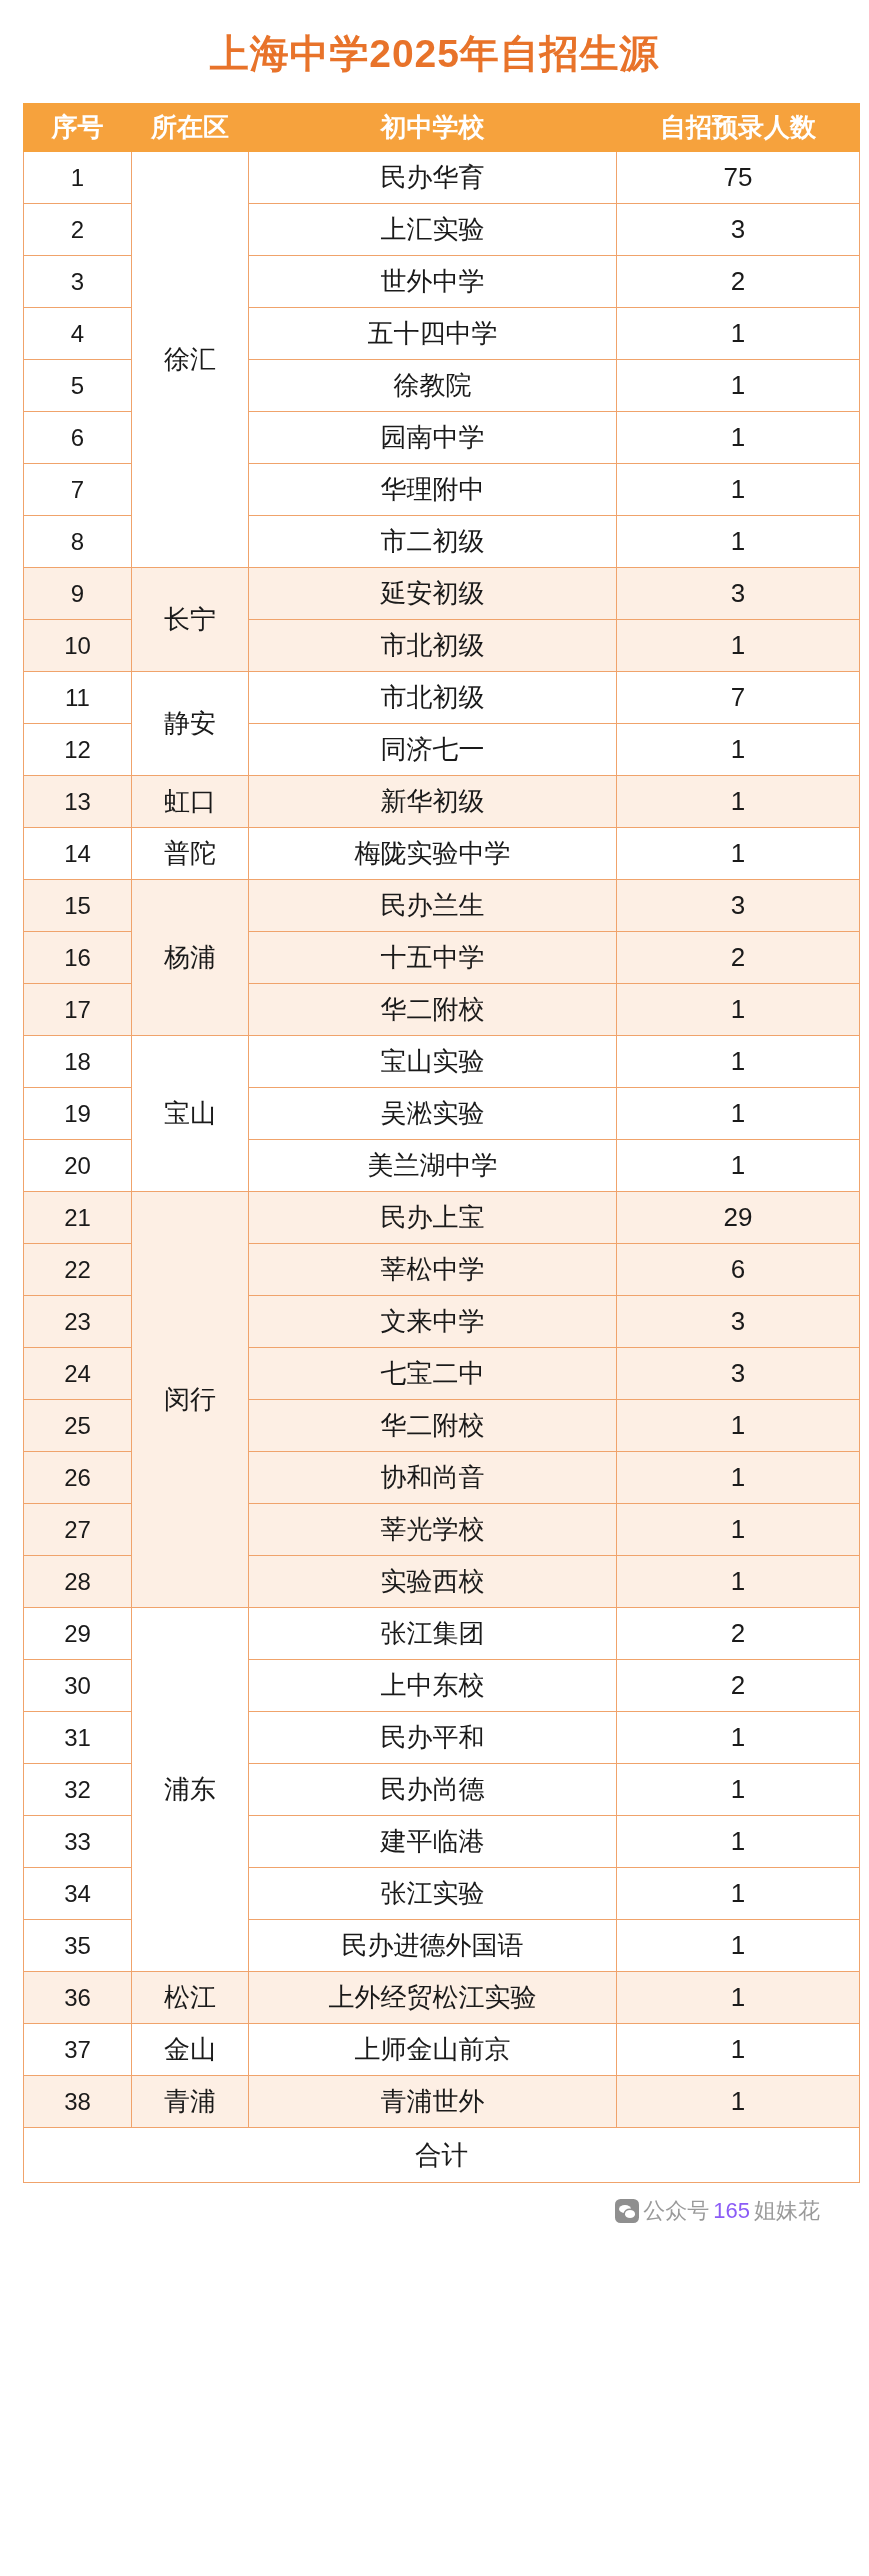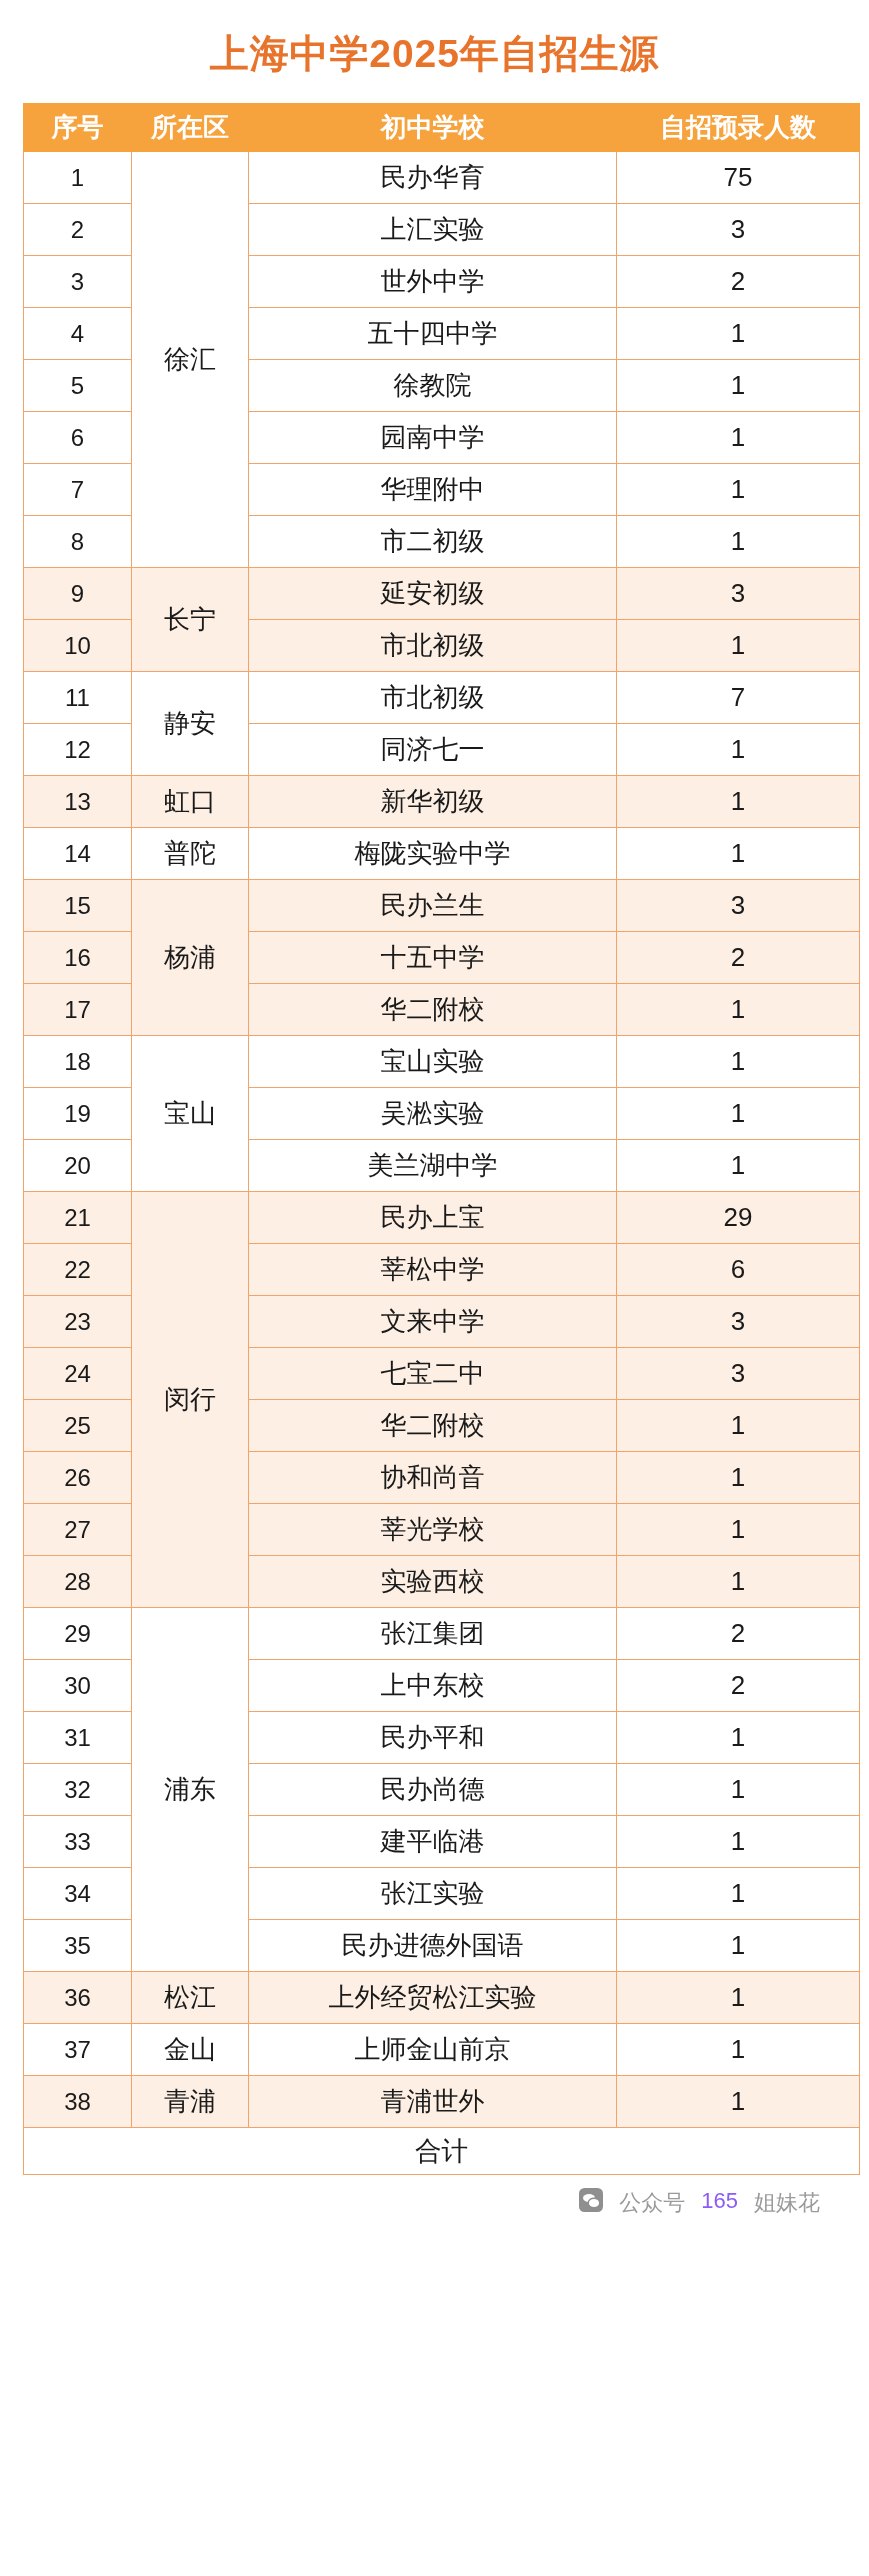--- a/index.html
+++ b/index.html
@@ -72,34 +72,35 @@
     font-size: 26px;
     margin-left: 18px;
   }
   td.idx {
     font-size: 24px;
   }
   tr.total td {
     background: #ffffff;
     font-size: 26.6px;
     font-weight: normal;
-    height: 47px;
+    height: 55px;
     border-top: 1.8px solid #F0A36B;
     font-family: Liberation Serif, serif;
   }
   .footer {
     position: relative;
     height: 55px;
   }
   .wechat-credit {
     position: absolute;
     right: 26px;
     top: 13px;
     display: flex;
-    gap: 16px;
+    align-items: center;
+    gap: 4px;
     color: #9a9a9a;
     font-size: 22px;
     white-space: nowrap;
   }
   .wechat-credit .wicon {
     display: inline-block;
     width: 24px;
     height: 24px;
     border-radius: 5.5px;
     background: #8f8f8f;

